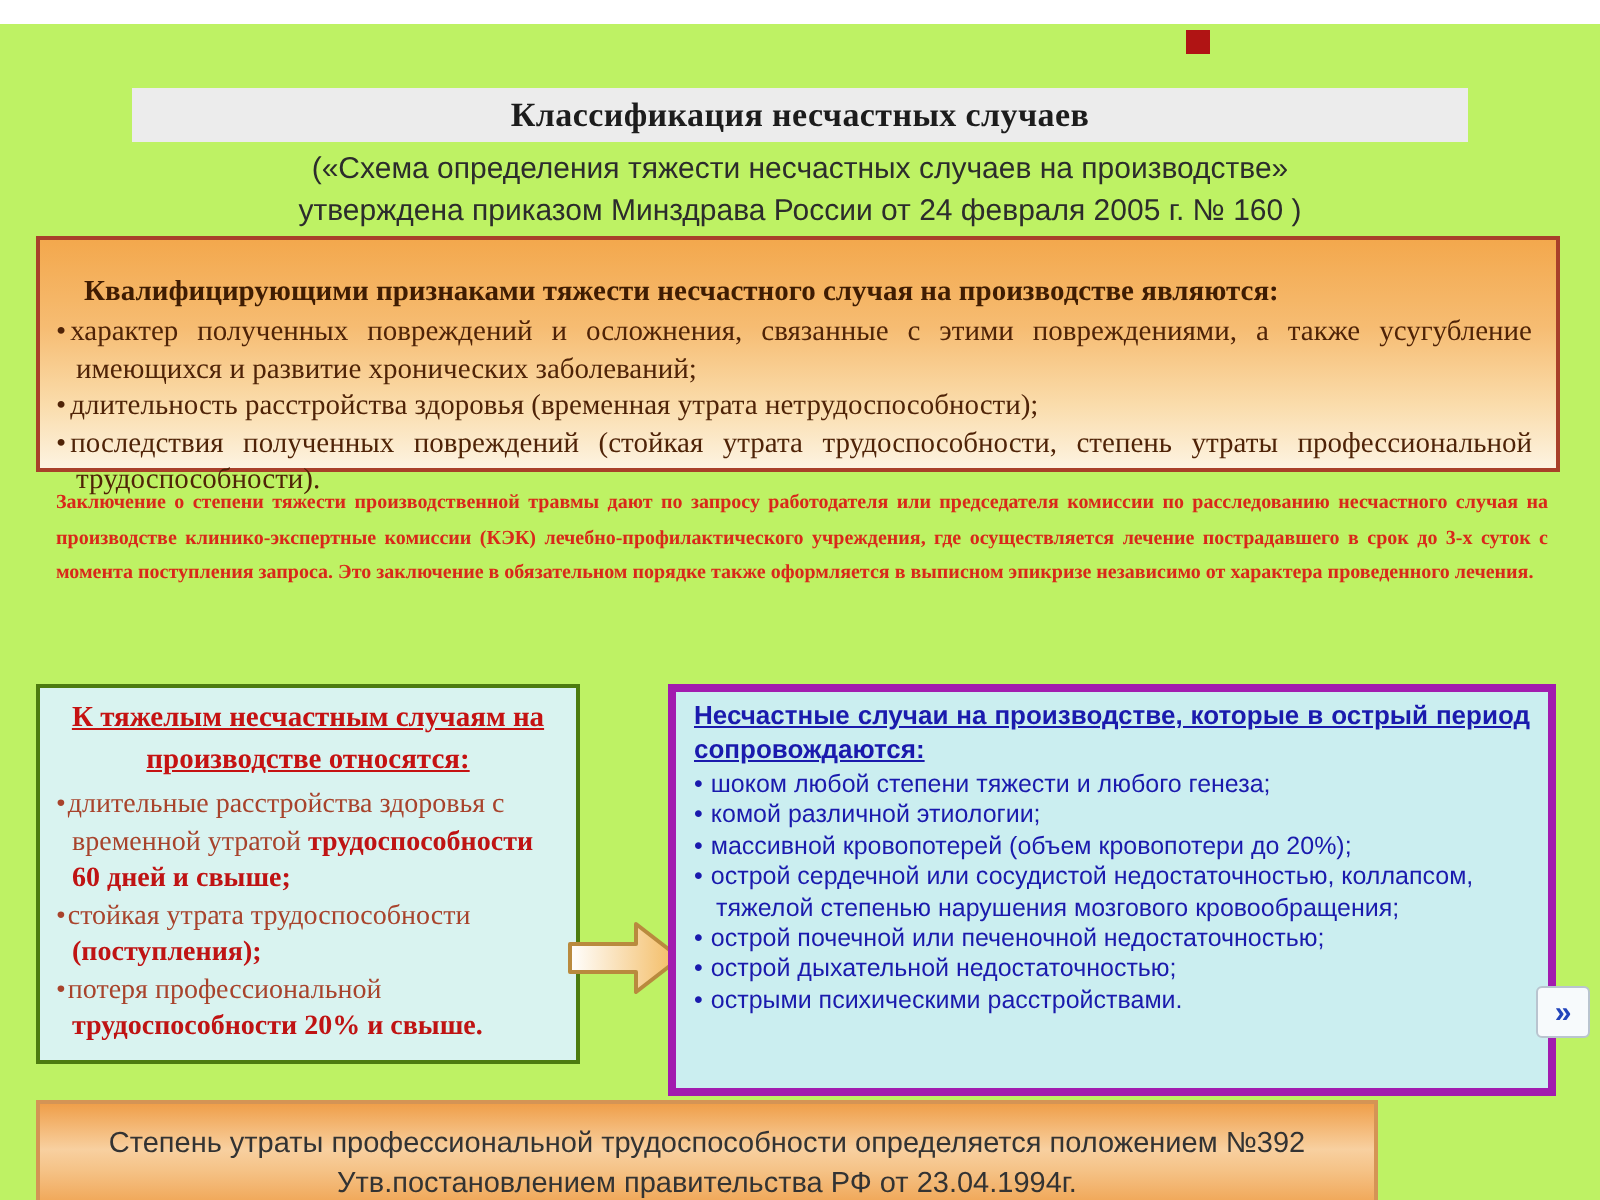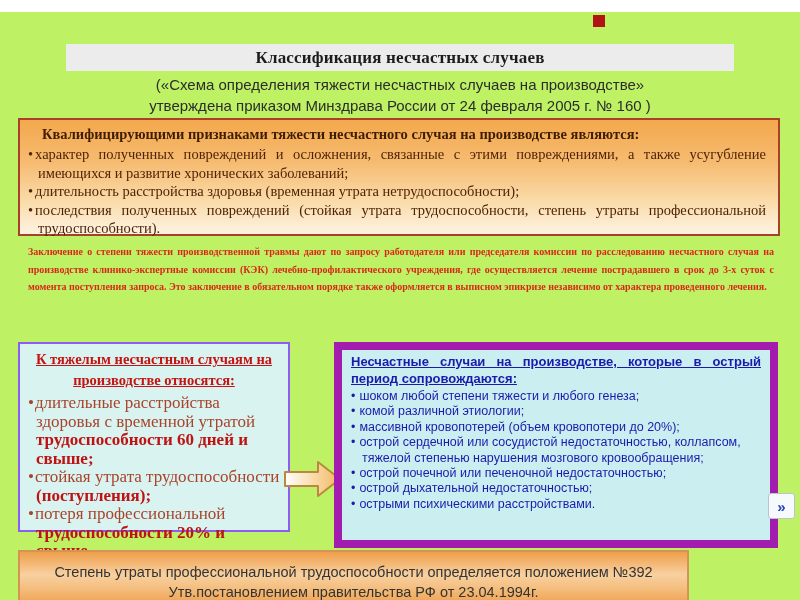--- a/index.html
+++ b/index.html
@@ -8,42 +8,42 @@
 
   .title-strip{position:absolute;left:66px;top:32px;width:668px;height:27px;background:#ececec;
         display:flex;align-items:center;justify-content:center;
         font-weight:bold;font-size:17px;color:#1c1c1c;letter-spacing:.2px;}
   .subtitle{position:absolute;left:40px;top:62px;width:720px;text-align:center;
         font-family:"Liberation Sans", sans-serif;font-size:15px;color:#2c2c2c;line-height:21px;}
 
   .qual-box{position:absolute;left:18px;top:106px;width:762px;height:118px;box-sizing:border-box;
         border:2px solid #a8402a;
         background:linear-gradient(180deg,#f3a84d 0%,#f6bc72 38%,#fadcab 72%,#fdf3e1 100%);
-        padding:5px 12px 0 8px;font-size:14.5px;color:#4f2307;}
+        padding:17px 12px 0 8px;font-size:14.5px;color:#4f2307;}
   .qual-heading{font-weight:bold;margin-left:14px;color:#3f1c02;line-height:19px;}
   .qual-list{margin:1px 0 0 0;padding:0;list-style:none;}
   .qual-list li{text-align:justify;line-height:18.5px;padding-left:10px;text-indent:-10px;}
   .qual-list li::before{content:"\2022";margin-right:2px;}
 
   .conclusion{position:absolute;left:28px;top:231px;width:746px;
         font-weight:bold;font-size:10px;color:#d9281a;text-align:justify;line-height:17.6px;}
 
   .severe-box{position:absolute;left:18px;top:330px;width:272px;height:190px;box-sizing:border-box;
-        background:#d9f3f0;border:2px solid #8b5cf6;padding:5px 8px 0 8px;}
+        background:#d9f3f0;border:2px solid #4d7c0f;padding:5px 8px 0 8px;}
   .severe-heading{font-weight:bold;font-size:14.5px;color:#c51212;text-align:center;
         text-decoration:underline;line-height:21px;margin:0 6px;}
-  .severe-list{margin:3px 0 0 0;padding:0;list-style:none;font-size:17px;color:#a8432c;}
+  .severe-list{margin:3px 0 0 0;padding:0;list-style:none;font-size:14px;color:#a8432c;}
   .severe-list li{line-height:18.5px;padding-left:8px;text-indent:-8px;}
   .severe-list li::before{content:"\2022";margin-right:1px;color:#a8432c;}
   .severe-list .b{font-weight:bold;color:#bf1313;}
 
   .arrow-wrap{position:absolute;left:284px;top:447px;width:58px;height:40px;}
 
   .acute-box{position:absolute;left:334px;top:330px;width:444px;height:206px;box-sizing:border-box;
-        background:#cbeef0;border:8px solid #a21caf;padding:4px 9px 0 9px;
+        background:#cbeef0;border:4px solid #a21caf;padding:4px 9px 0 9px;
         font-family:"Liberation Sans", sans-serif;font-size:12.5px;color:#1a1aad;}
   .acute-heading{font-weight:bold;font-size:13px;text-decoration:underline;text-align:justify;
         line-height:16.5px;}
   .acute-list{margin:2px 0 0 0;padding:0;list-style:none;}
   .acute-list li{line-height:15.4px;padding-left:11px;text-indent:-11px;}
   .acute-list li::before{content:"\2022";margin-right:4px;}
 
   .footer-box{position:absolute;left:18px;top:538px;width:671px;height:58px;box-sizing:border-box;
         border:2px solid #d49455;
         background:linear-gradient(180deg,#ef9f4a 0%,#f8d0a0 42%,#f5c286 62%,#ef9f4a 100%);

